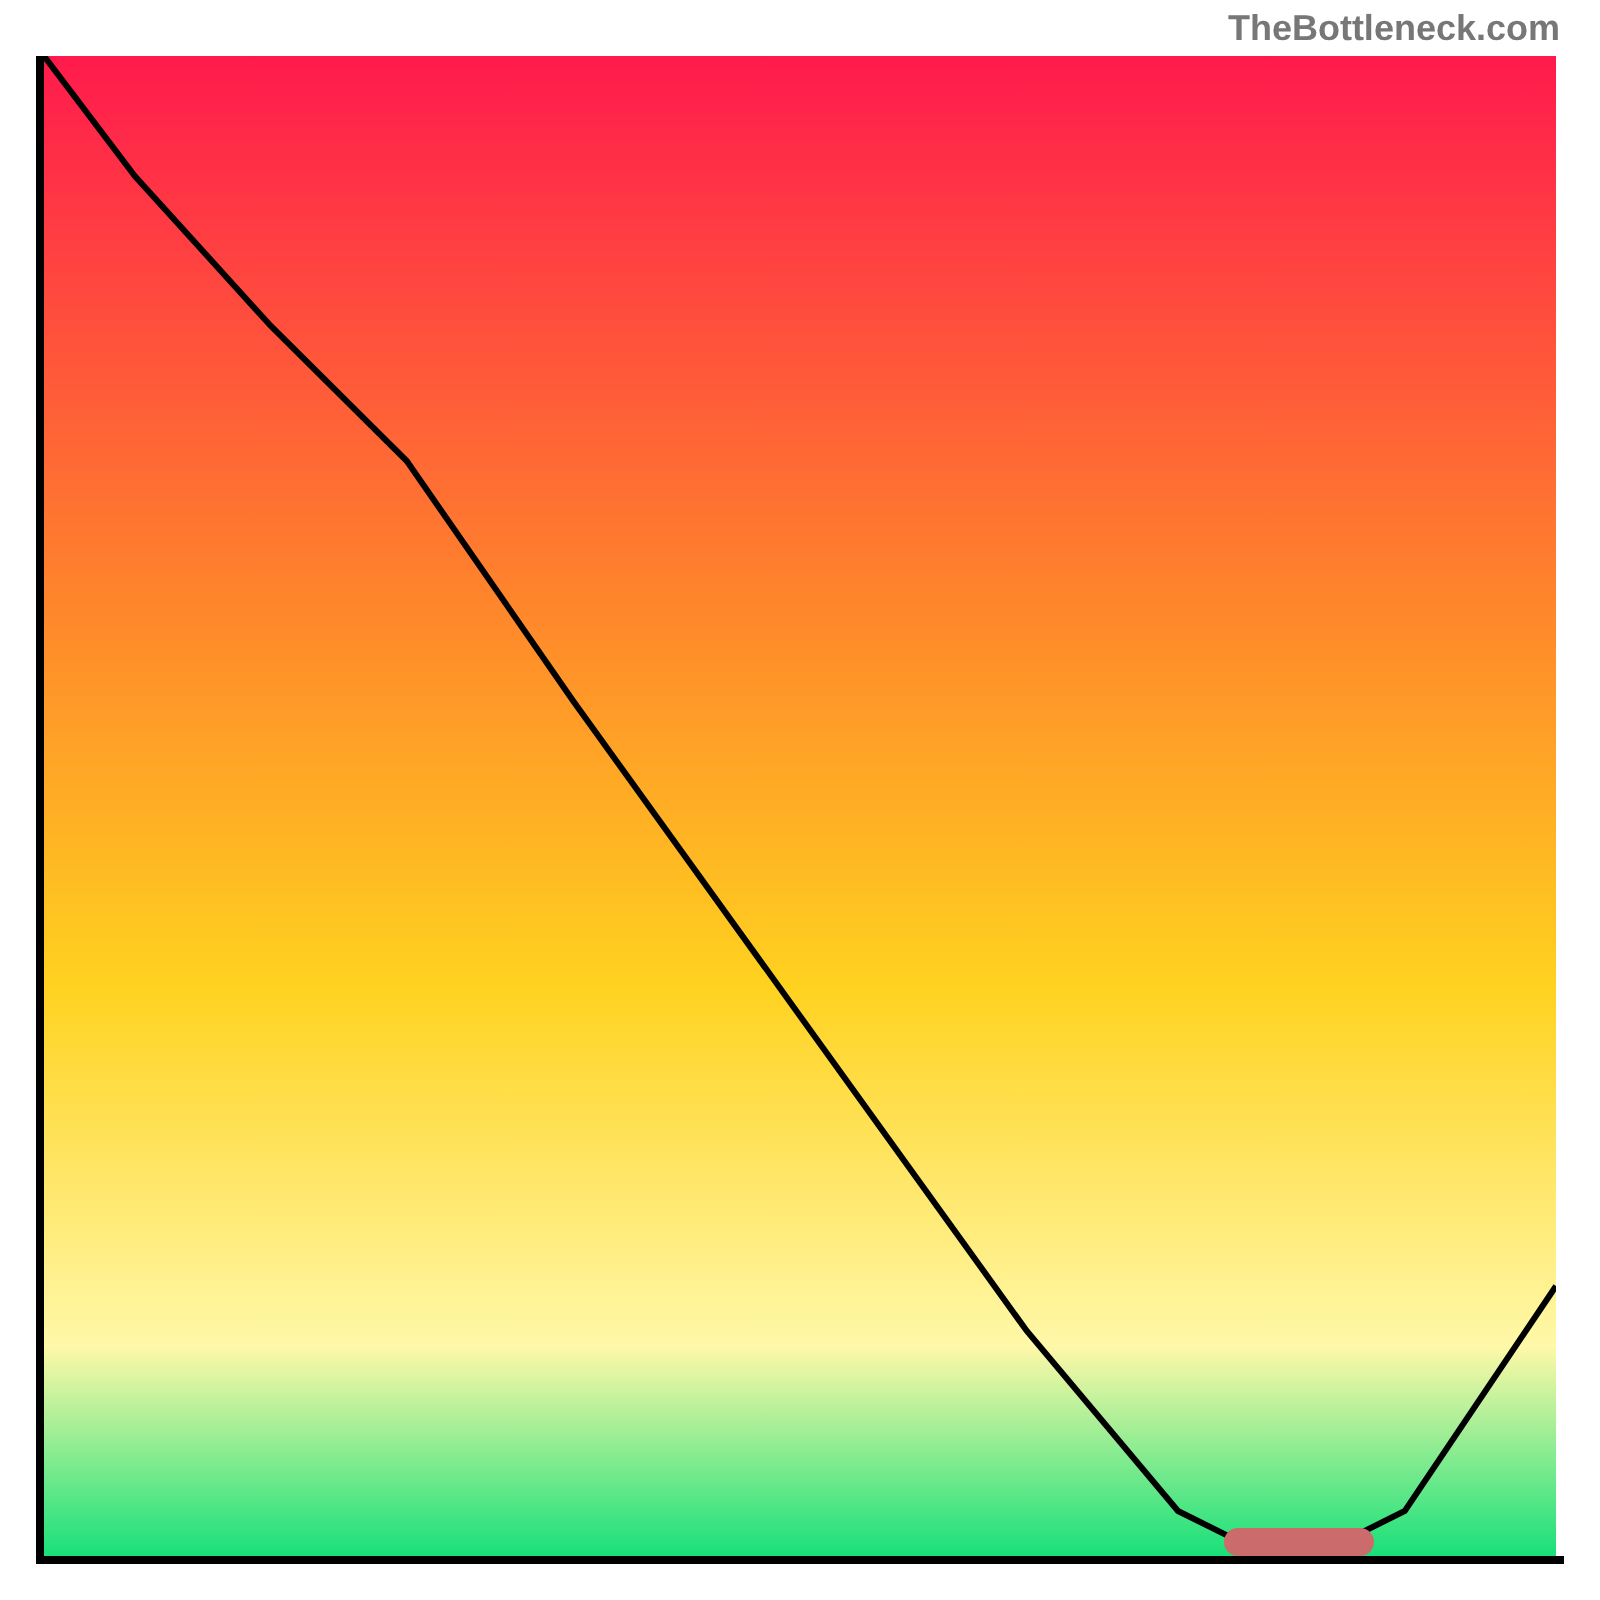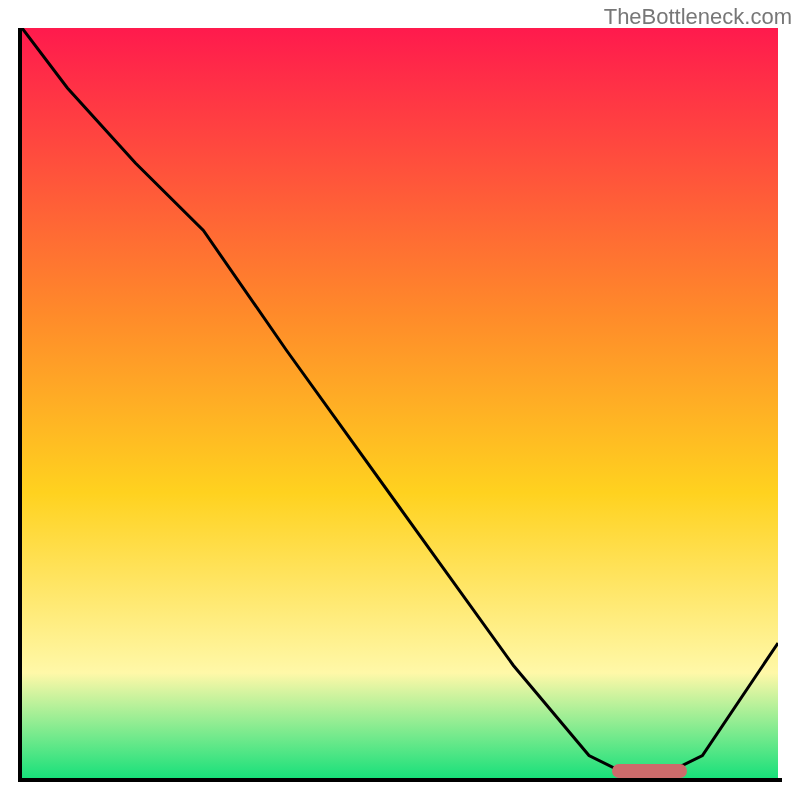--- a/index.html
+++ b/index.html
@@ -11,24 +11,24 @@
     font-family: Arial, Helvetica, sans-serif;
   }
   .container {
     position: relative;
     width: 800px;
     height: 800px;
   }
   .watermark {
     position: absolute;
     top: 4px;
-    right: 8px;
-    font-size: 22px;
+    right: 20px;
+    font-size: 18px;
     color: #777;
-    font-weight: 400;
+    font-weight: 700;
     z-index: 20;
   }
   .plot-frame {
     position: absolute;
     left: 18px;
     top: 28px;
     width: 764px;
     height: 754px;
     border: 4px solid #000;
     border-top: none;

